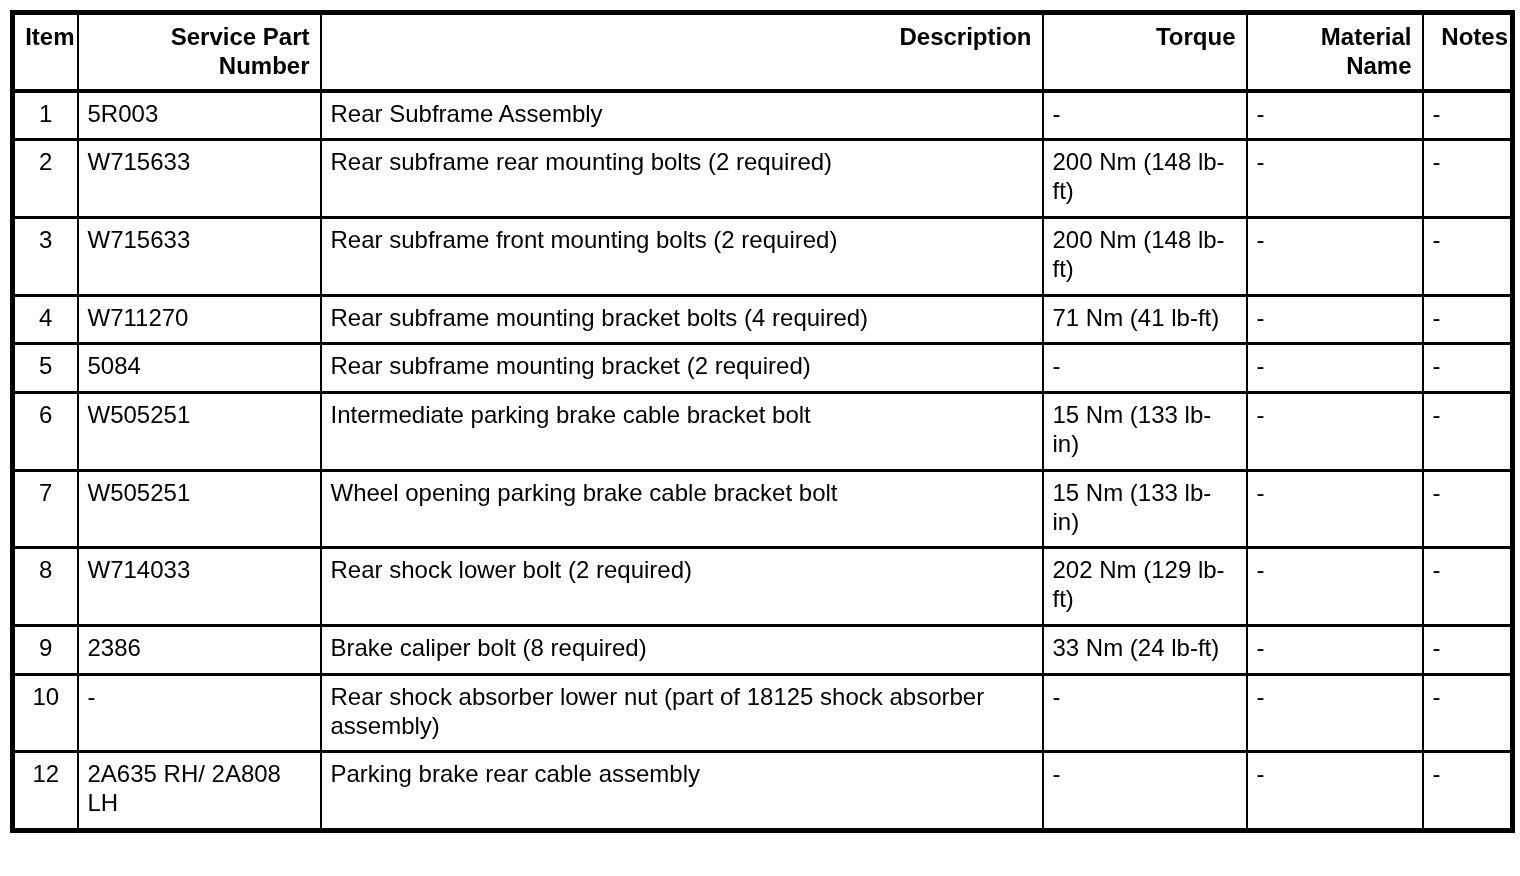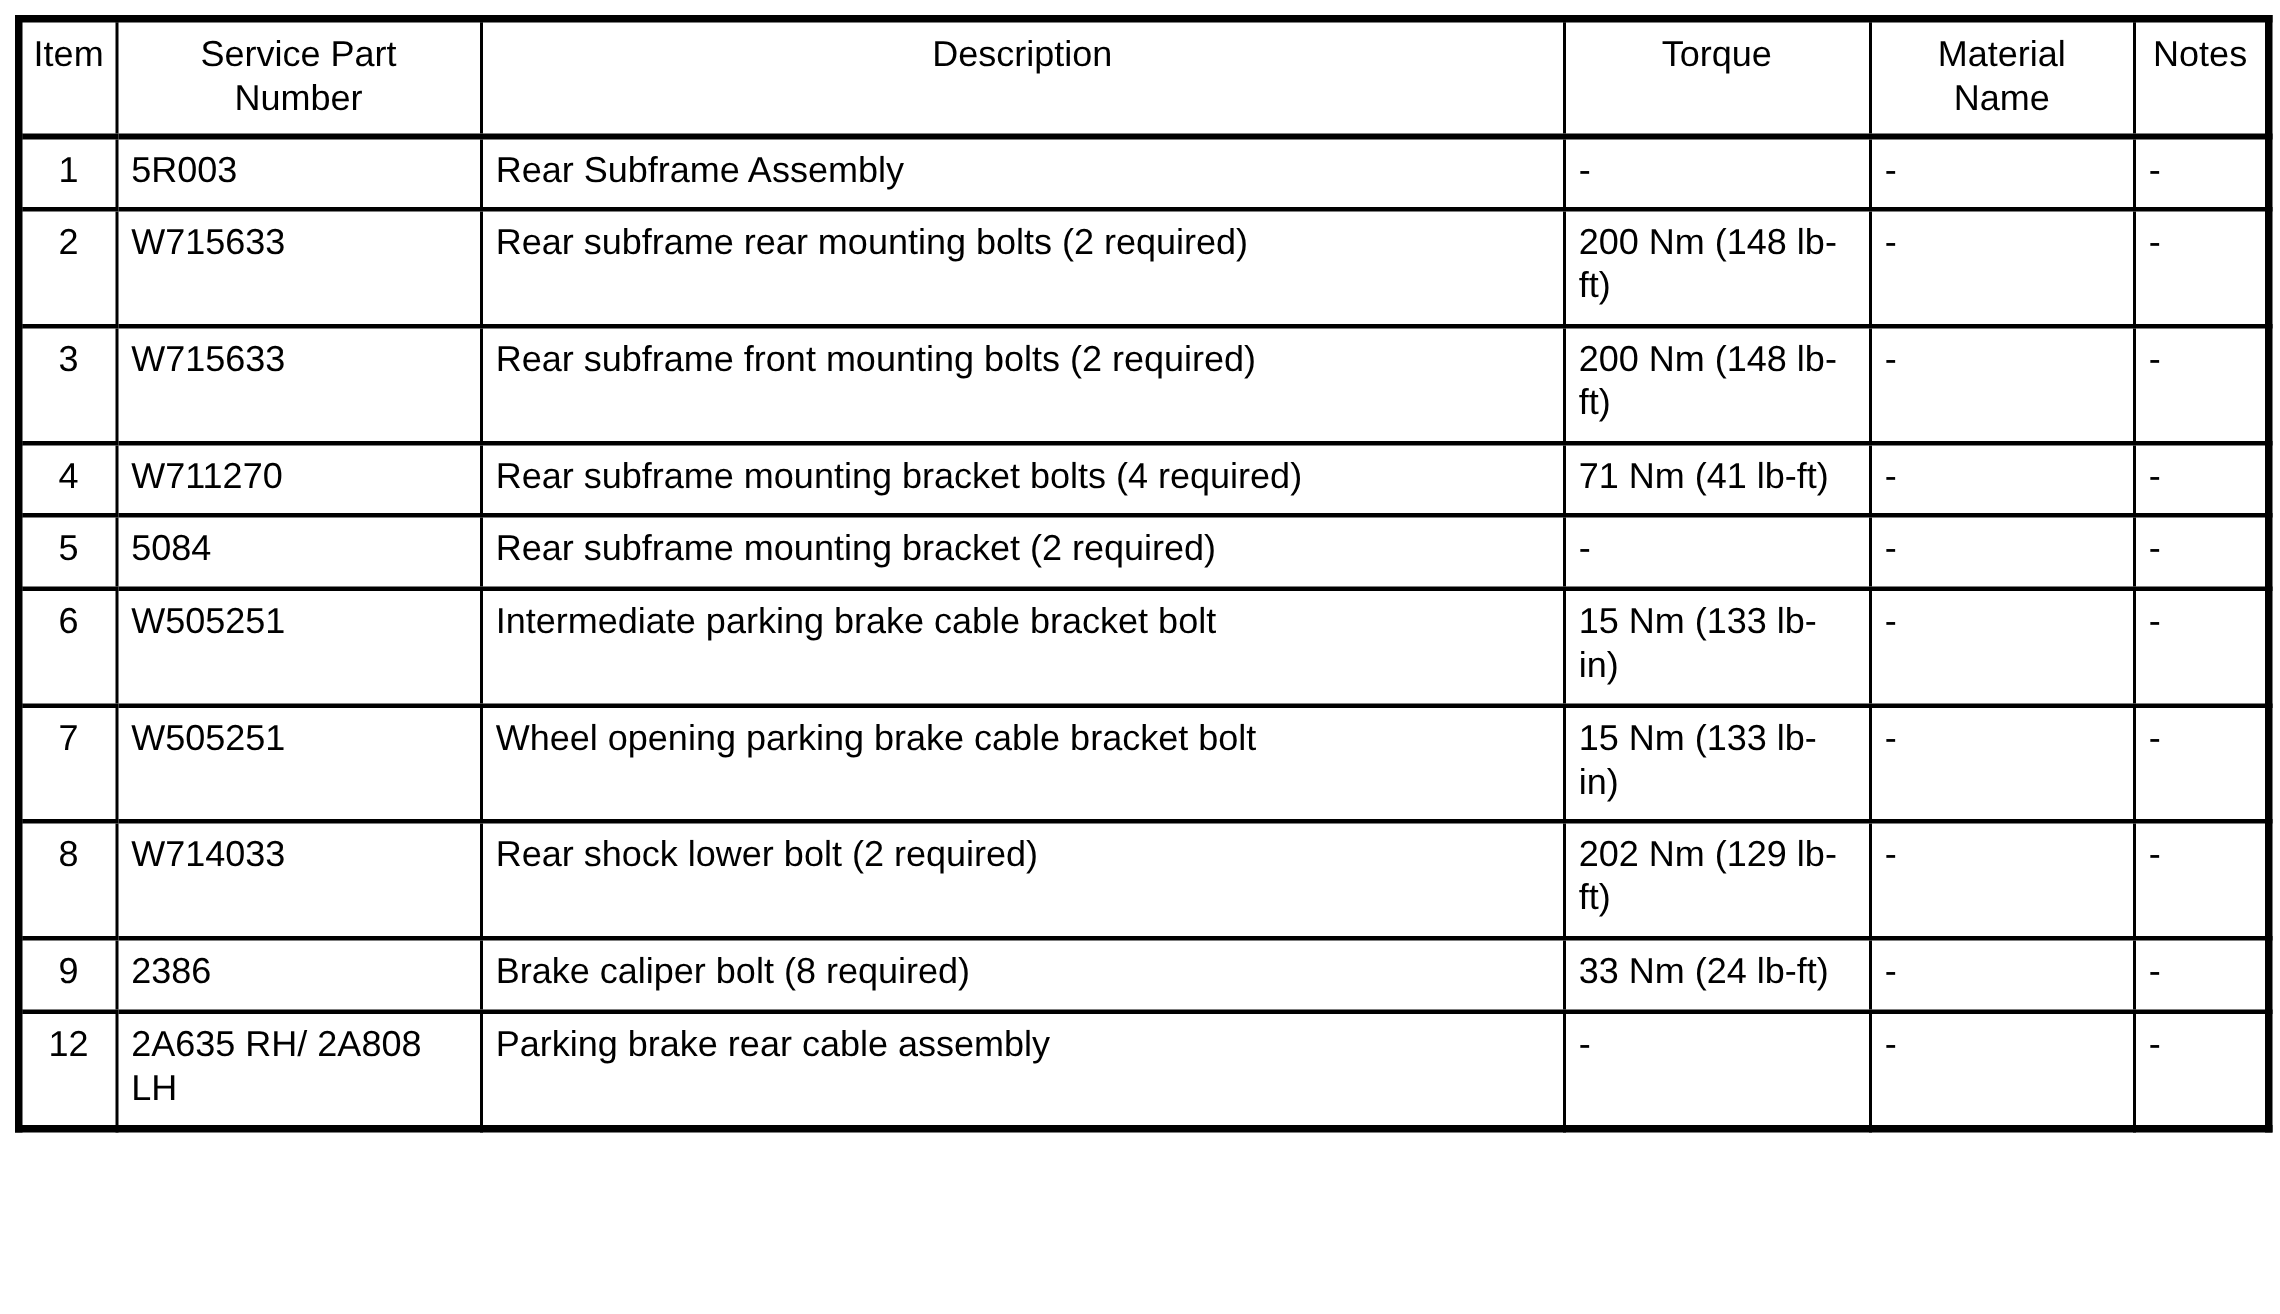--- a/index.html
+++ b/index.html
@@ -20,22 +20,22 @@
   .parts-table td {
     border: 2px solid #000000;
     vertical-align: top;
     color: #000000;
     font-size: 24px;
     line-height: 1.2;
     overflow: hidden;
     word-wrap: break-word;
   }
   .parts-table thead th {
-    font-weight: normal;
-    text-align: center;
+    font-weight: bold;
+    text-align: right;
     border-bottom-width: 4px;
     padding: 8px 10px 8px 10px;
   }
   .parts-table thead th:first-child,
   .parts-table thead th:last-child {
     padding-left: 2px;
     padding-right: 2px;
   }
   .parts-table td {
     border-top-width: 3px;
@@ -138,20 +138,28 @@
       </tr>
       <tr>
         <td>9</td>
         <td>2386</td>
         <td>Brake caliper bolt (8 required)</td>
         <td>33 Nm (24 lb-ft)</td>
         <td>-</td>
         <td>-</td>
       </tr>
       <tr>
+        <td>10</td>
+        <td>-</td>
+        <td>Rear shock absorber lower nut (part of 18125 shock absorber assembly)</td>
+        <td>-</td>
+        <td>-</td>
+        <td>-</td>
+      </tr>
+      <tr>
         <td>12</td>
         <td>2A635 RH/ 2A808 LH</td>
         <td>Parking brake rear cable assembly</td>
         <td>-</td>
         <td>-</td>
         <td>-</td>
       </tr>
     </tbody>
 </table>
 

